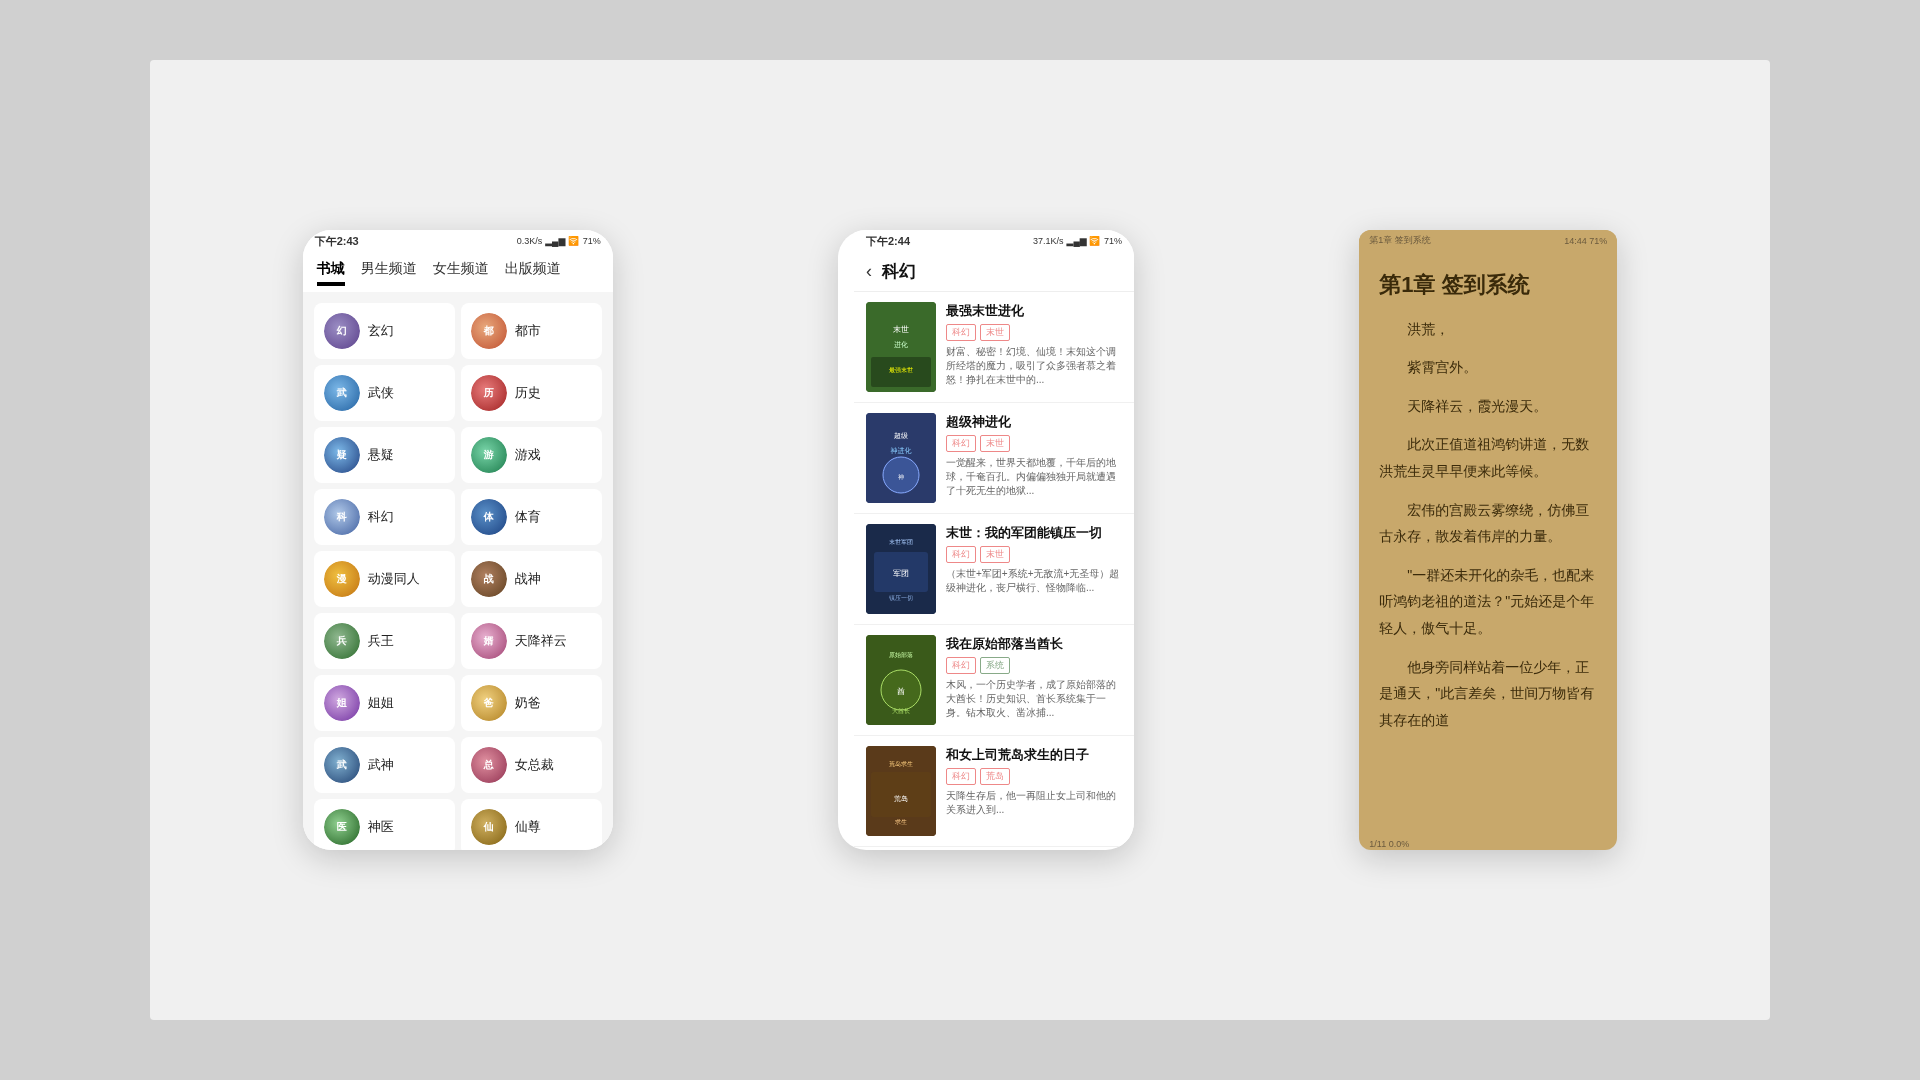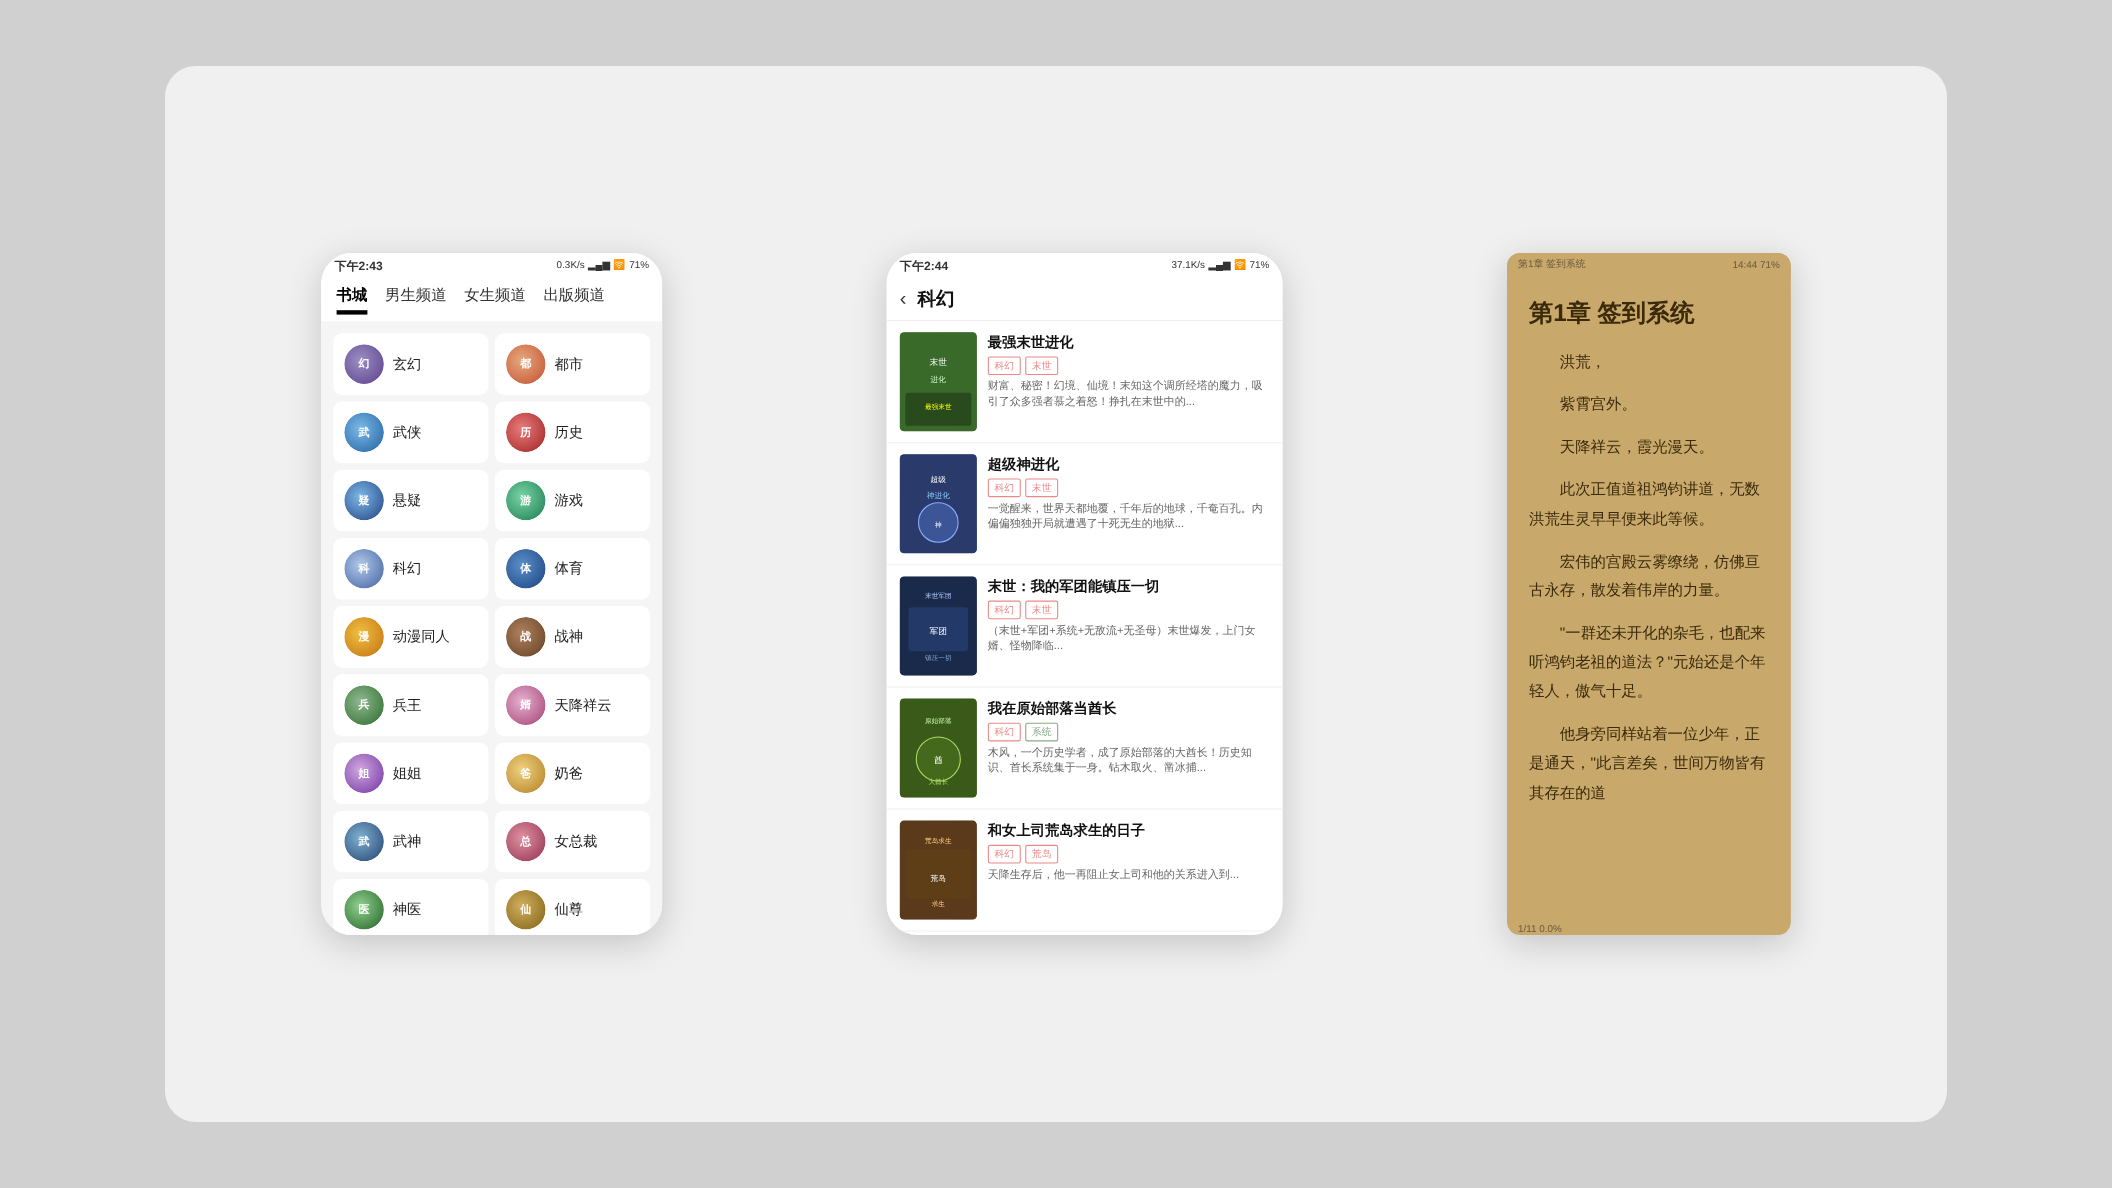--- a/index.html
+++ b/index.html
@@ -9,38 +9,38 @@
       background: #d0d0d0;
       display: flex;
       align-items: center;
       justify-content: center;
       font-family: 'PingFang SC', 'Hiragino Sans GB', 'Microsoft YaHei', sans-serif;
     }
     .outer-container {
       width: 1620px;
       height: 960px;
       background: #f0f0f0;
-      border-radius: 28px;
+      border-radius: 4px;
       display: flex;
       align-items: center;
       justify-content: space-around;
       padding: 40px 60px;
       gap: 40px;
     }
 
     
     .phone-frame {
       background: #ffffff;
       border-radius: 28px;
       box-shadow: 0 8px 32px rgba(0,0,0,0.18);
       overflow: hidden;
       position: relative;
     }
     .phone-frame-1 { width: 310px; height: 620px; }
-    .phone-frame-2 { width: 360px; height: 620px; }
+    .phone-frame-2 { width: 296px; height: 620px; padding-left: 16px; }
     .reader-frame {
       width: 258px;
       height: 620px;
       background: #c8a86b;
       border-radius: 12px;
       box-shadow: 0 8px 32px rgba(0,0,0,0.18);
       overflow: hidden;
     }
 
     
@@ -417,21 +417,21 @@
             <text x="35" y="52" font-size="8" fill="white" text-anchor="middle">军团</text>
             <text x="35" y="76" font-size="6" fill="#88aadd" text-anchor="middle">镇压一切</text>
           </svg>
         </div>
         <div class="book-info">
           <div class="book-title">末世：我的军团能镇压一切</div>
           <div class="book-tags">
             <span class="tag tag-scifi">科幻</span>
             <span class="tag tag-end">末世</span>
           </div>
-          <div class="book-desc">（末世+军团+系统+无敌流+无圣母）末世爆发，上门女婿、怪物降临...</div>
+          <div class="book-desc">（末世+军团+系统+无敌流+无圣母）超级神进化，丧尸横行、怪物降临...</div>
         </div>
       </div>
 
       <div class="book-item">
         <div class="book-cover" style="background: linear-gradient(135deg, #4a6a2a, #2a4a0a);">
           <svg width="70" height="90" viewBox="0 0 70 90">
             <rect width="70" height="90" fill="#3a5a1a"></rect>
             <text x="35" y="22" font-size="6" fill="#ccffaa" text-anchor="middle">原始部落</text>
             <circle cx="35" cy="55" r="20" fill="rgba(80,120,30,0.5)" stroke="#aadd66" stroke-width="1"></circle>
             <text x="35" y="59" font-size="8" fill="white" text-anchor="middle">酋</text>

